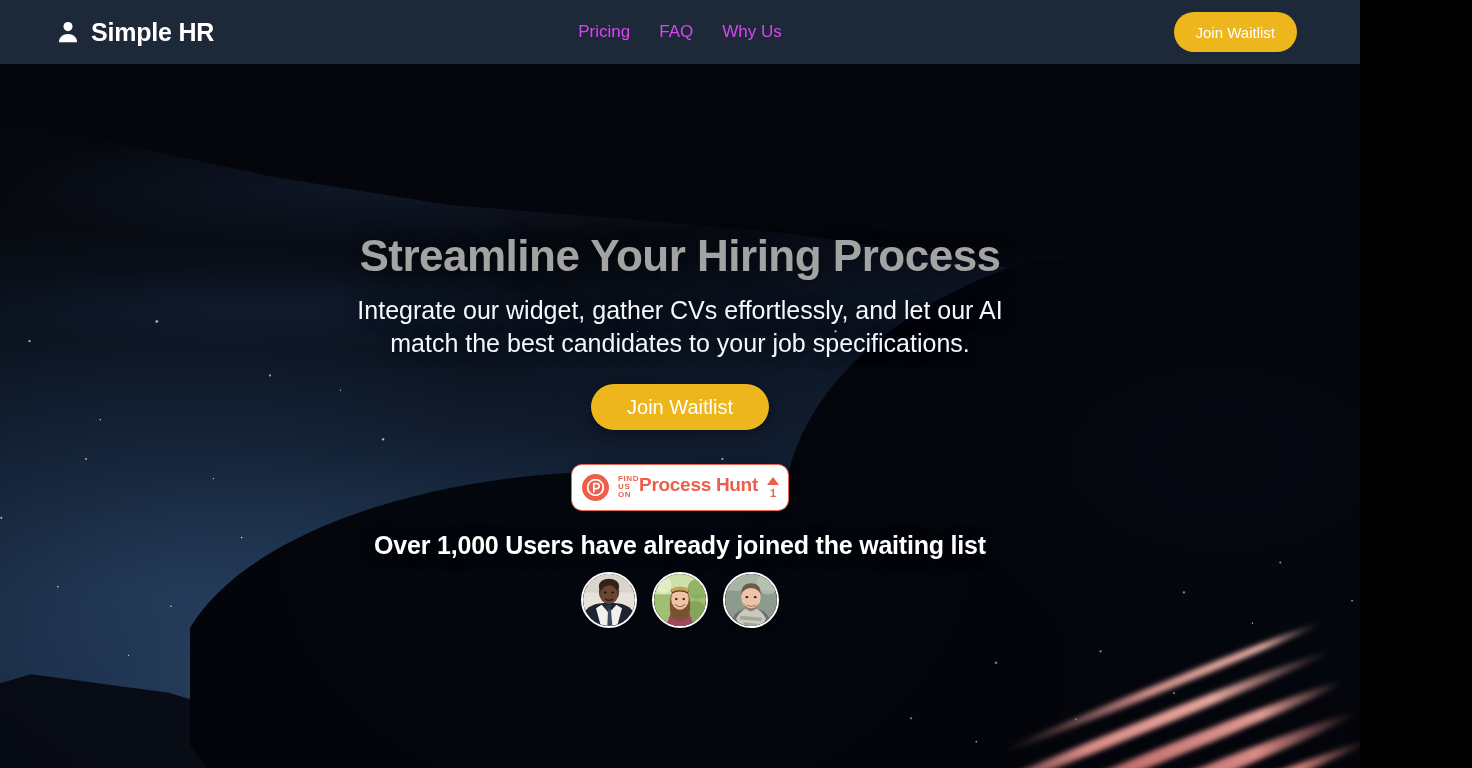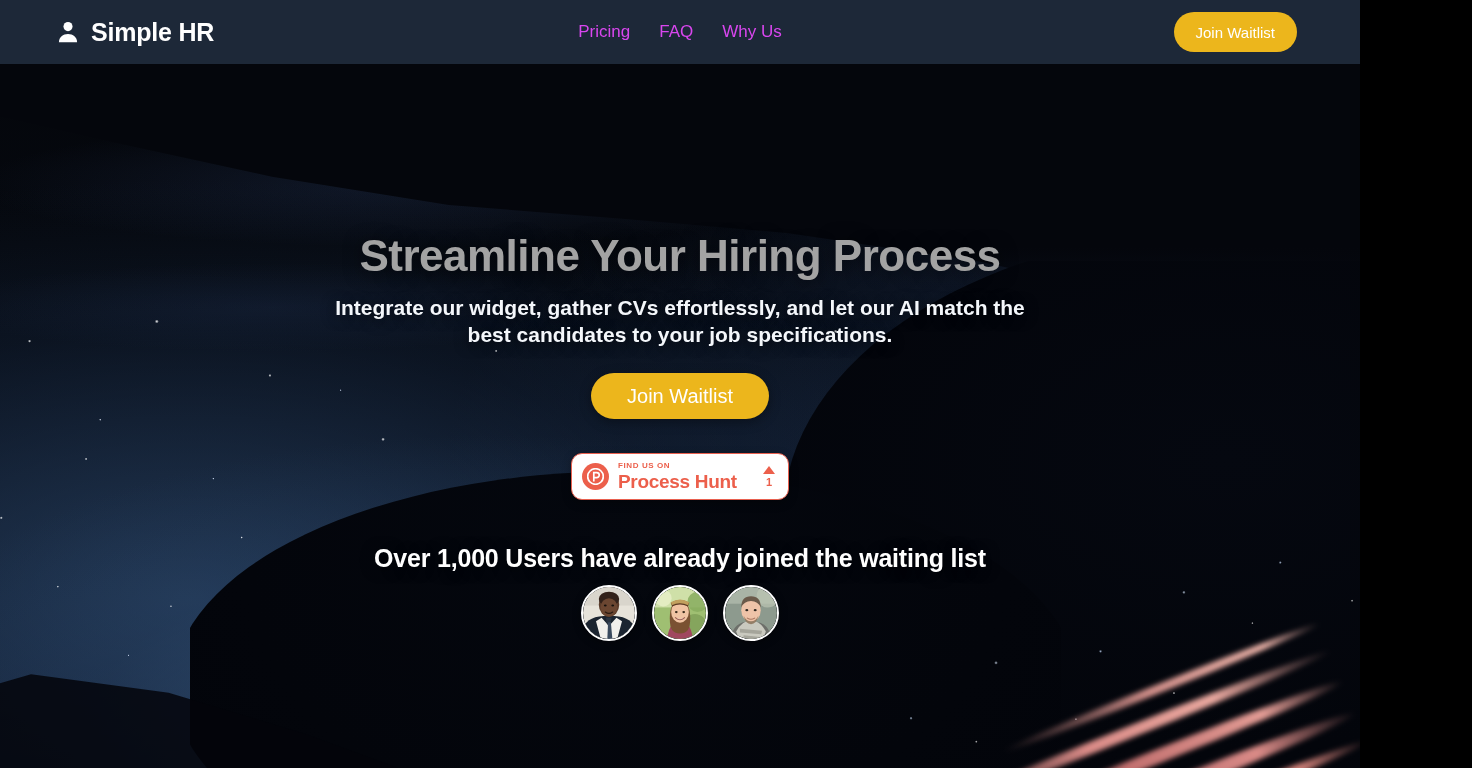--- a/index.html
+++ b/index.html
@@ -253,22 +253,22 @@
     line-height: 1.08;
     text-align: center;
     text-shadow: 0 2px 18px rgba(0,0,0,0.55);
     white-space: nowrap;
   }
 
   .hero-subtitle {
     margin-top: 14px;
     width: 720px;
     color: #f4f7fb;
-    font-size: 21px;
-    font-weight: 700;
+    font-size: 25px;
+    font-weight: 400;
     line-height: 1.33;
     text-align: center;
     text-shadow: 0 2px 14px rgba(0,0,0,0.6);
   }
 
   .hero-cta {
     margin-top: 24px;
     background: #ecb61c;
     color: #ffffff;
     border: none;
@@ -301,21 +301,21 @@
   .ph-logo {
     width: 27px; height: 27px;
     border-radius: 50%;
     background: #ec5f4b;
     display: flex;
     align-items: center;
     justify-content: center;
     flex: none;
   }
   .ph-logo svg { width: 17px; height: 17px; display: block; }
-  .ph-text { display: flex; flex-direction: column; justify-content: center; line-height: 1; }
+  .ph-text { display: flex; justify-content: center; line-height: 1; }
   .ph-eyebrow {
     color: #ec5f4b;
     font-size: 8px;
     font-weight: 700;
     letter-spacing: 0.6px;
     text-transform: uppercase;
     margin-bottom: 2px;
   }
   .ph-name {
     color: #ec5f4b;
@@ -341,21 +341,21 @@
     margin-bottom: 3px;
   }
   .ph-count {
     color: #ec5f4b;
     font-size: 11px;
     font-weight: 600;
   }
 
   
   .social-proof {
-    margin-top: 44px;
+    margin-top: 20px;
     color: #ffffff;
     font-size: 25px;
     font-weight: 600;
     letter-spacing: -0.2px;
     text-align: center;
     text-shadow: 0 2px 14px rgba(0,0,0,0.6);
     white-space: nowrap;
   }
 
   .avatars {

